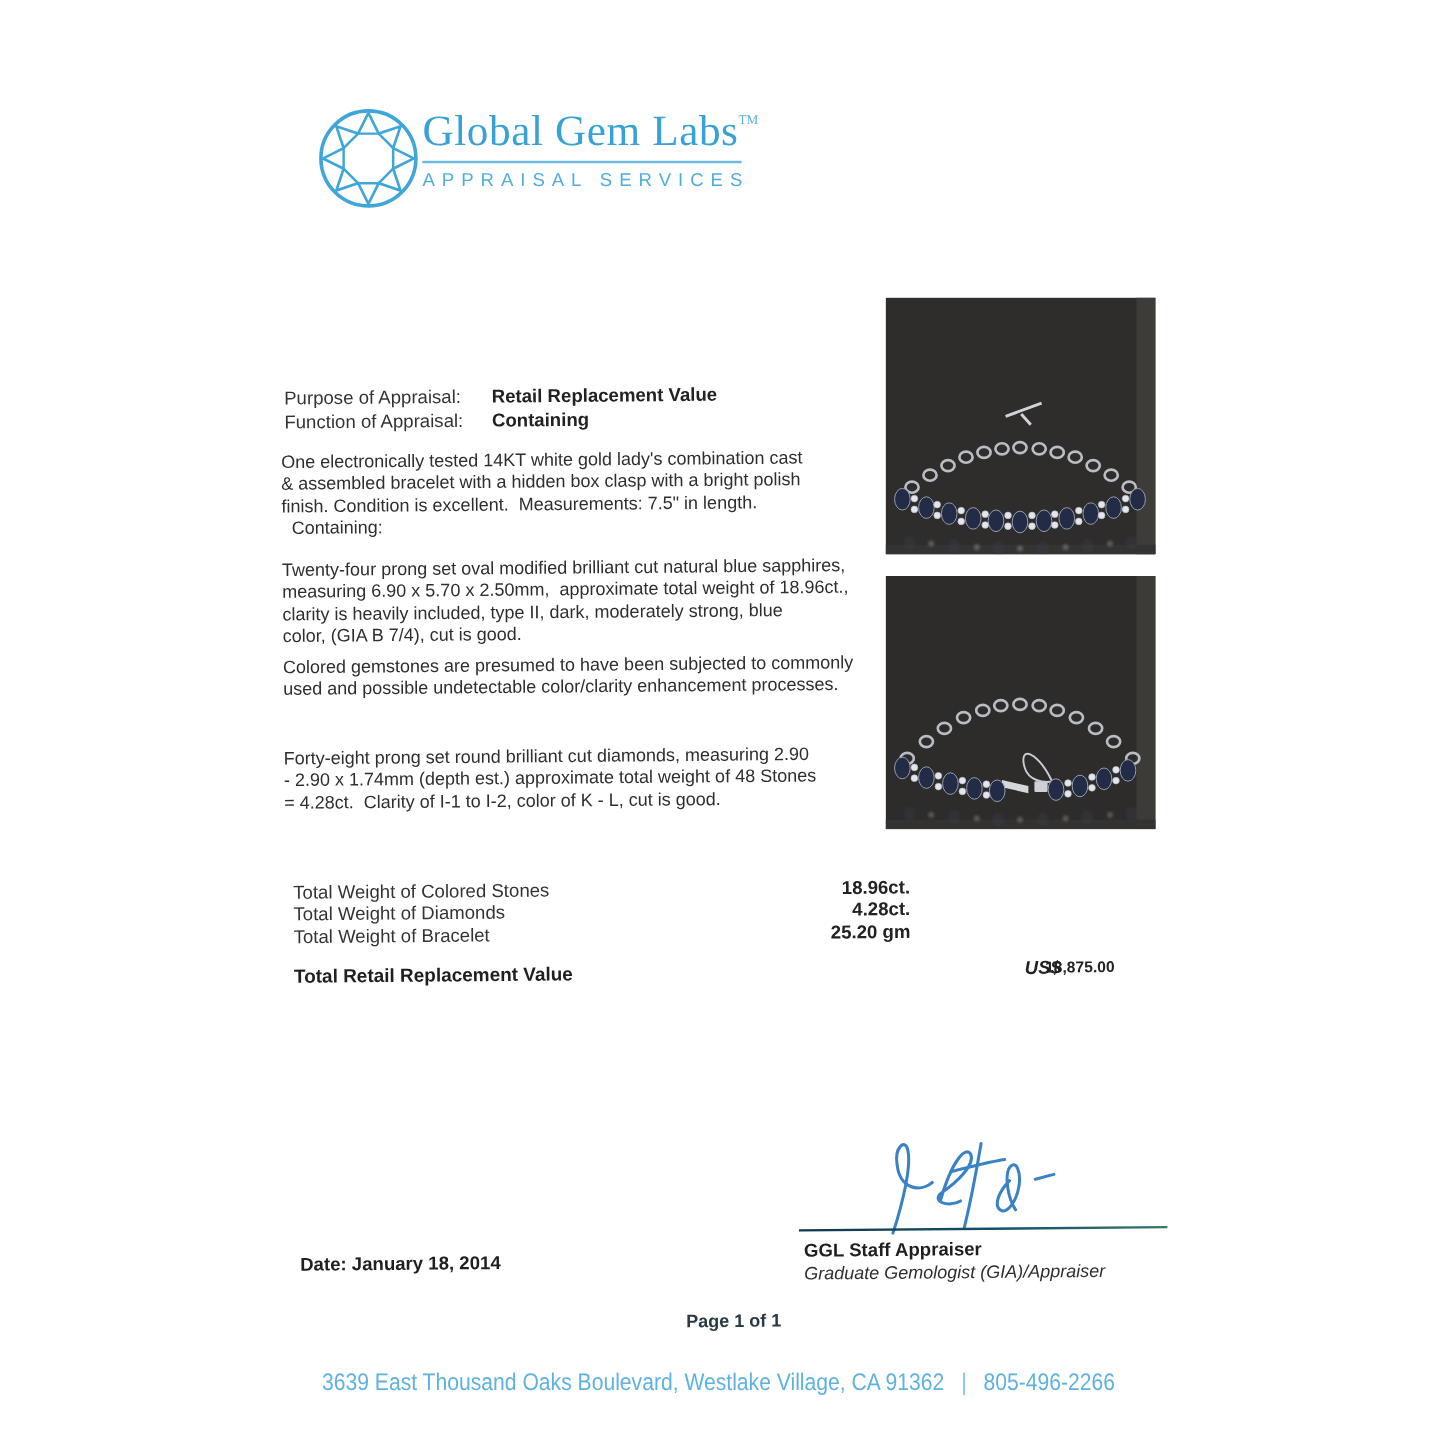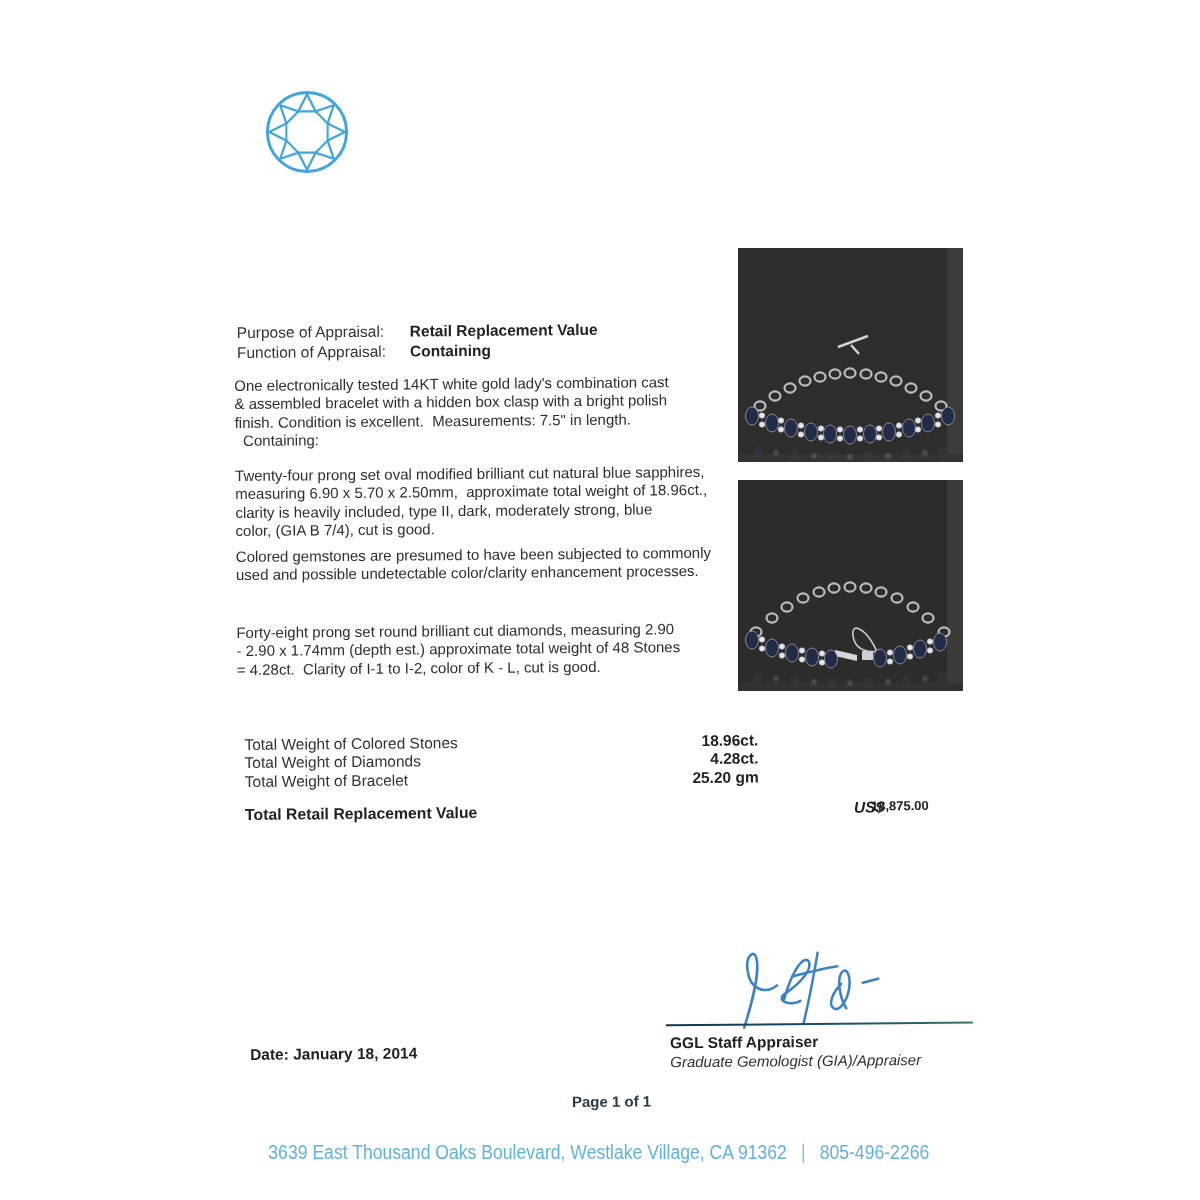--- a/index.html
+++ b/index.html
@@ -64,20 +64,25 @@
 <body>
 
 <div class="page">
 
   <div class="abs" style="left:264px;top:89px;width:86px;height:86px;">
     <svg width="86" height="86" viewBox="0 0 100 100" fill="none">
       <circle cx="50" cy="50" r="46" stroke="#3fa6da" stroke-width="3.5"></circle>
       <path stroke="#3fa6da" stroke-width="2.6" stroke-linejoin="miter" d="M94,50 L74,60 L81.1,81.1 L60,74 L50,94 L40,74 L18.9,81.1 L26,60 L6,50 L26,40 L18.9,18.9 L40,26 L50,6 L60,26 L81.1,18.9 L74,40 Z"></path>
       <path stroke="#3fa6da" stroke-width="2.4" d="M74,60 L60,74 L40,74 L26,60 L26,40 L40,26 L60,26 L74,40 Z"></path>
     </svg>
+  </div>
+  <div class="abs" style="left:352px;top:91px;">
+    <div class="brand-title"><span>Global Gem Labs</span><span class="brand-tm">TM</span></div>
+    <div class="brand-rule"></div>
+    <div class="brand-subtitle">APPRAISAL SERVICES</div>
   </div>
 
   <div class="abs" style="left:738px;top:248px;">
     <svg class="photo" width="225" height="214" viewBox="0 0 225 214">
       <defs>
           <filter id="b1">
             <feGaussianBlur stdDeviation="1.4"></feGaussianBlur>
           </filter>
         </defs>
       <rect width="225" height="214" fill="#2e2d2b"></rect>

